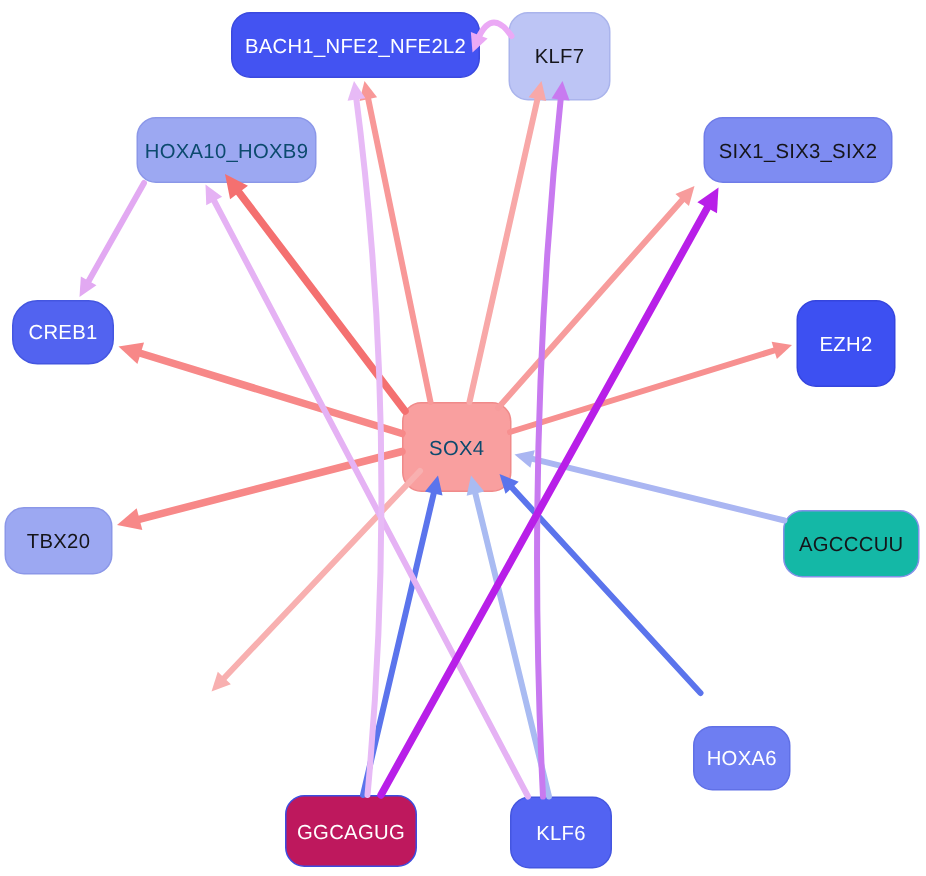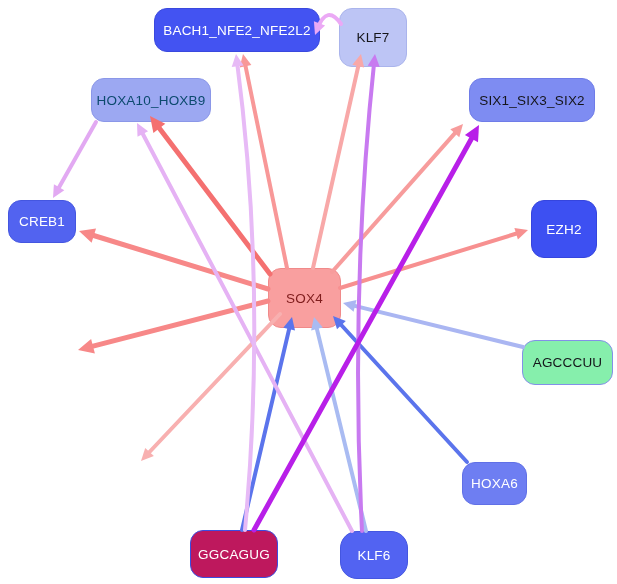--- a/index.html
+++ b/index.html
@@ -29,27 +29,28 @@
   }
 </style>
 </head>
 <body>
 
 <div id="network-canvas">
   <div class="node" style="left: 154px; top: 8px; width: 166px; height: 44px; background: rgb(67, 83, 242); color: rgb(255, 255, 255); border-color: rgb(58, 73, 222);">BACH1_NFE2_NFE2L2</div>
   <div class="node" style="left: 339px; top: 8px; width: 68px; height: 59px; background: rgb(189, 197, 245); color: rgb(21, 21, 26); border-color: rgb(170, 180, 236);">KLF7</div>
   <div class="node" style="left: 52px; top: 78px; width: 120px; height: 44px; background: rgb(156, 168, 242); color: #0c4a6e; border-color: rgb(139, 151, 232); margin-left: 39px;">HOXA10_HOXB9</div>
   <div class="node" style="left: 432px; top: 78px; width: 126px; height: 44px; background: rgb(126, 140, 242); color: rgb(21, 21, 26); border-color: rgb(111, 124, 232); margin-left: 37px;">SIX1_SIX3_SIX2</div>
-  <div class="node" style="left: 8px; top: 200px; width: 68px; height: 43px; background: rgb(82, 99, 240); color: rgb(255, 255, 255); border-color: rgb(68, 86, 224);">CREB1</div>
+  <div class="node" style="left: 8px; top: 200px; width: 68px; height: 43px; background: rgb(82, 99, 240); color: rgb(255, 255, 255); border-color: rgb(68, 86, 224); border-radius: 17px;">CREB1</div>
   <div class="node" style="left: 531px; top: 200px; width: 66px; height: 58px; background: rgb(61, 80, 242); color: rgb(255, 255, 255); border-color: rgb(53, 69, 222);">EZH2</div>
-  <div class="node" style="left: 522px; top: 340px; width: 91px; height: 45px; background: #86efac; color: rgb(21, 21, 26); border-color: rgb(131, 144, 232);">AGCCCUU</div>
-  <div class="node" style="left: 462px; top: 462px; width: 65px; height: 43px; background: rgb(110, 126, 242); color: rgb(255, 255, 255); border-color: rgb(96, 112, 230);">HOXA6</div>
+  <div class="node" style="left: 3px; top: 338px; width: 72px; height: 45px; background: rgb(156, 168, 242); color: rgb(21, 21, 26); border-color: rgb(139, 151, 232);">TBX20</div>
+  <div class="node" style="left: 522px; top: 340px; width: 91px; height: 45px; background: #14b8a6; color: rgb(21, 21, 26); border-color: rgb(131, 144, 232);">AGCCCUU</div>
+  <div class="node" style="left: 462px; top: 484px; width: 65px; height: 43px; background: rgb(110, 126, 242); color: rgb(255, 255, 255); border-color: rgb(96, 112, 230);">HOXA6</div>
   <div class="node" style="left: 190px; top: 530px; width: 88px; height: 48px; background: #be185d; color: rgb(255, 255, 255); border-color: rgb(60, 76, 224);">GGCAGUG</div>
-  <div class="node" style="left: 340px; top: 531px; width: 68px; height: 48px; background: rgb(82, 99, 242); color: rgb(255, 255, 255); border-color: rgb(68, 86, 224); border-radius: 17px;">KLF6</div>
-  <div class="node" style="left: 268px; top: 268px; width: 73px; height: 60px; background: rgb(249, 159, 159); color: #7f1d1d; border-color: rgb(240, 138, 138);">SOX4</div>
+  <div class="node" style="left: 340px; top: 531px; width: 68px; height: 48px; background: rgb(82, 99, 242); color: rgb(255, 255, 255); border-color: rgb(68, 86, 224);">KLF6</div>
+  <div class="node" style="left: 268px; top: 268px; width: 73px; height: 60px; background: rgb(249, 159, 159); color: #0c4a6e; border-color: rgb(240, 138, 138);">SOX4</div>
   <svg id="edge-layer" width="617" height="584" viewBox="0 0 617 584">
       <g>
         <path d="M287 268 L244.4 60.7" fill="none" stroke="#f89898" stroke-width="4" stroke-linecap="round"></path>
         <polygon points="243,54 251.4,64.9 239.6,67.4" fill="#f89898"></polygon>
       </g>
       <g>
         <path d="M313 268 L359.5 60.7" fill="none" stroke="#f8a8a8" stroke-width="4" stroke-linecap="round"></path>
         <polygon points="361,54 364.1,67.4 352.4,64.8" fill="#f8a8a8"></polygon>
       </g>
       <g>

